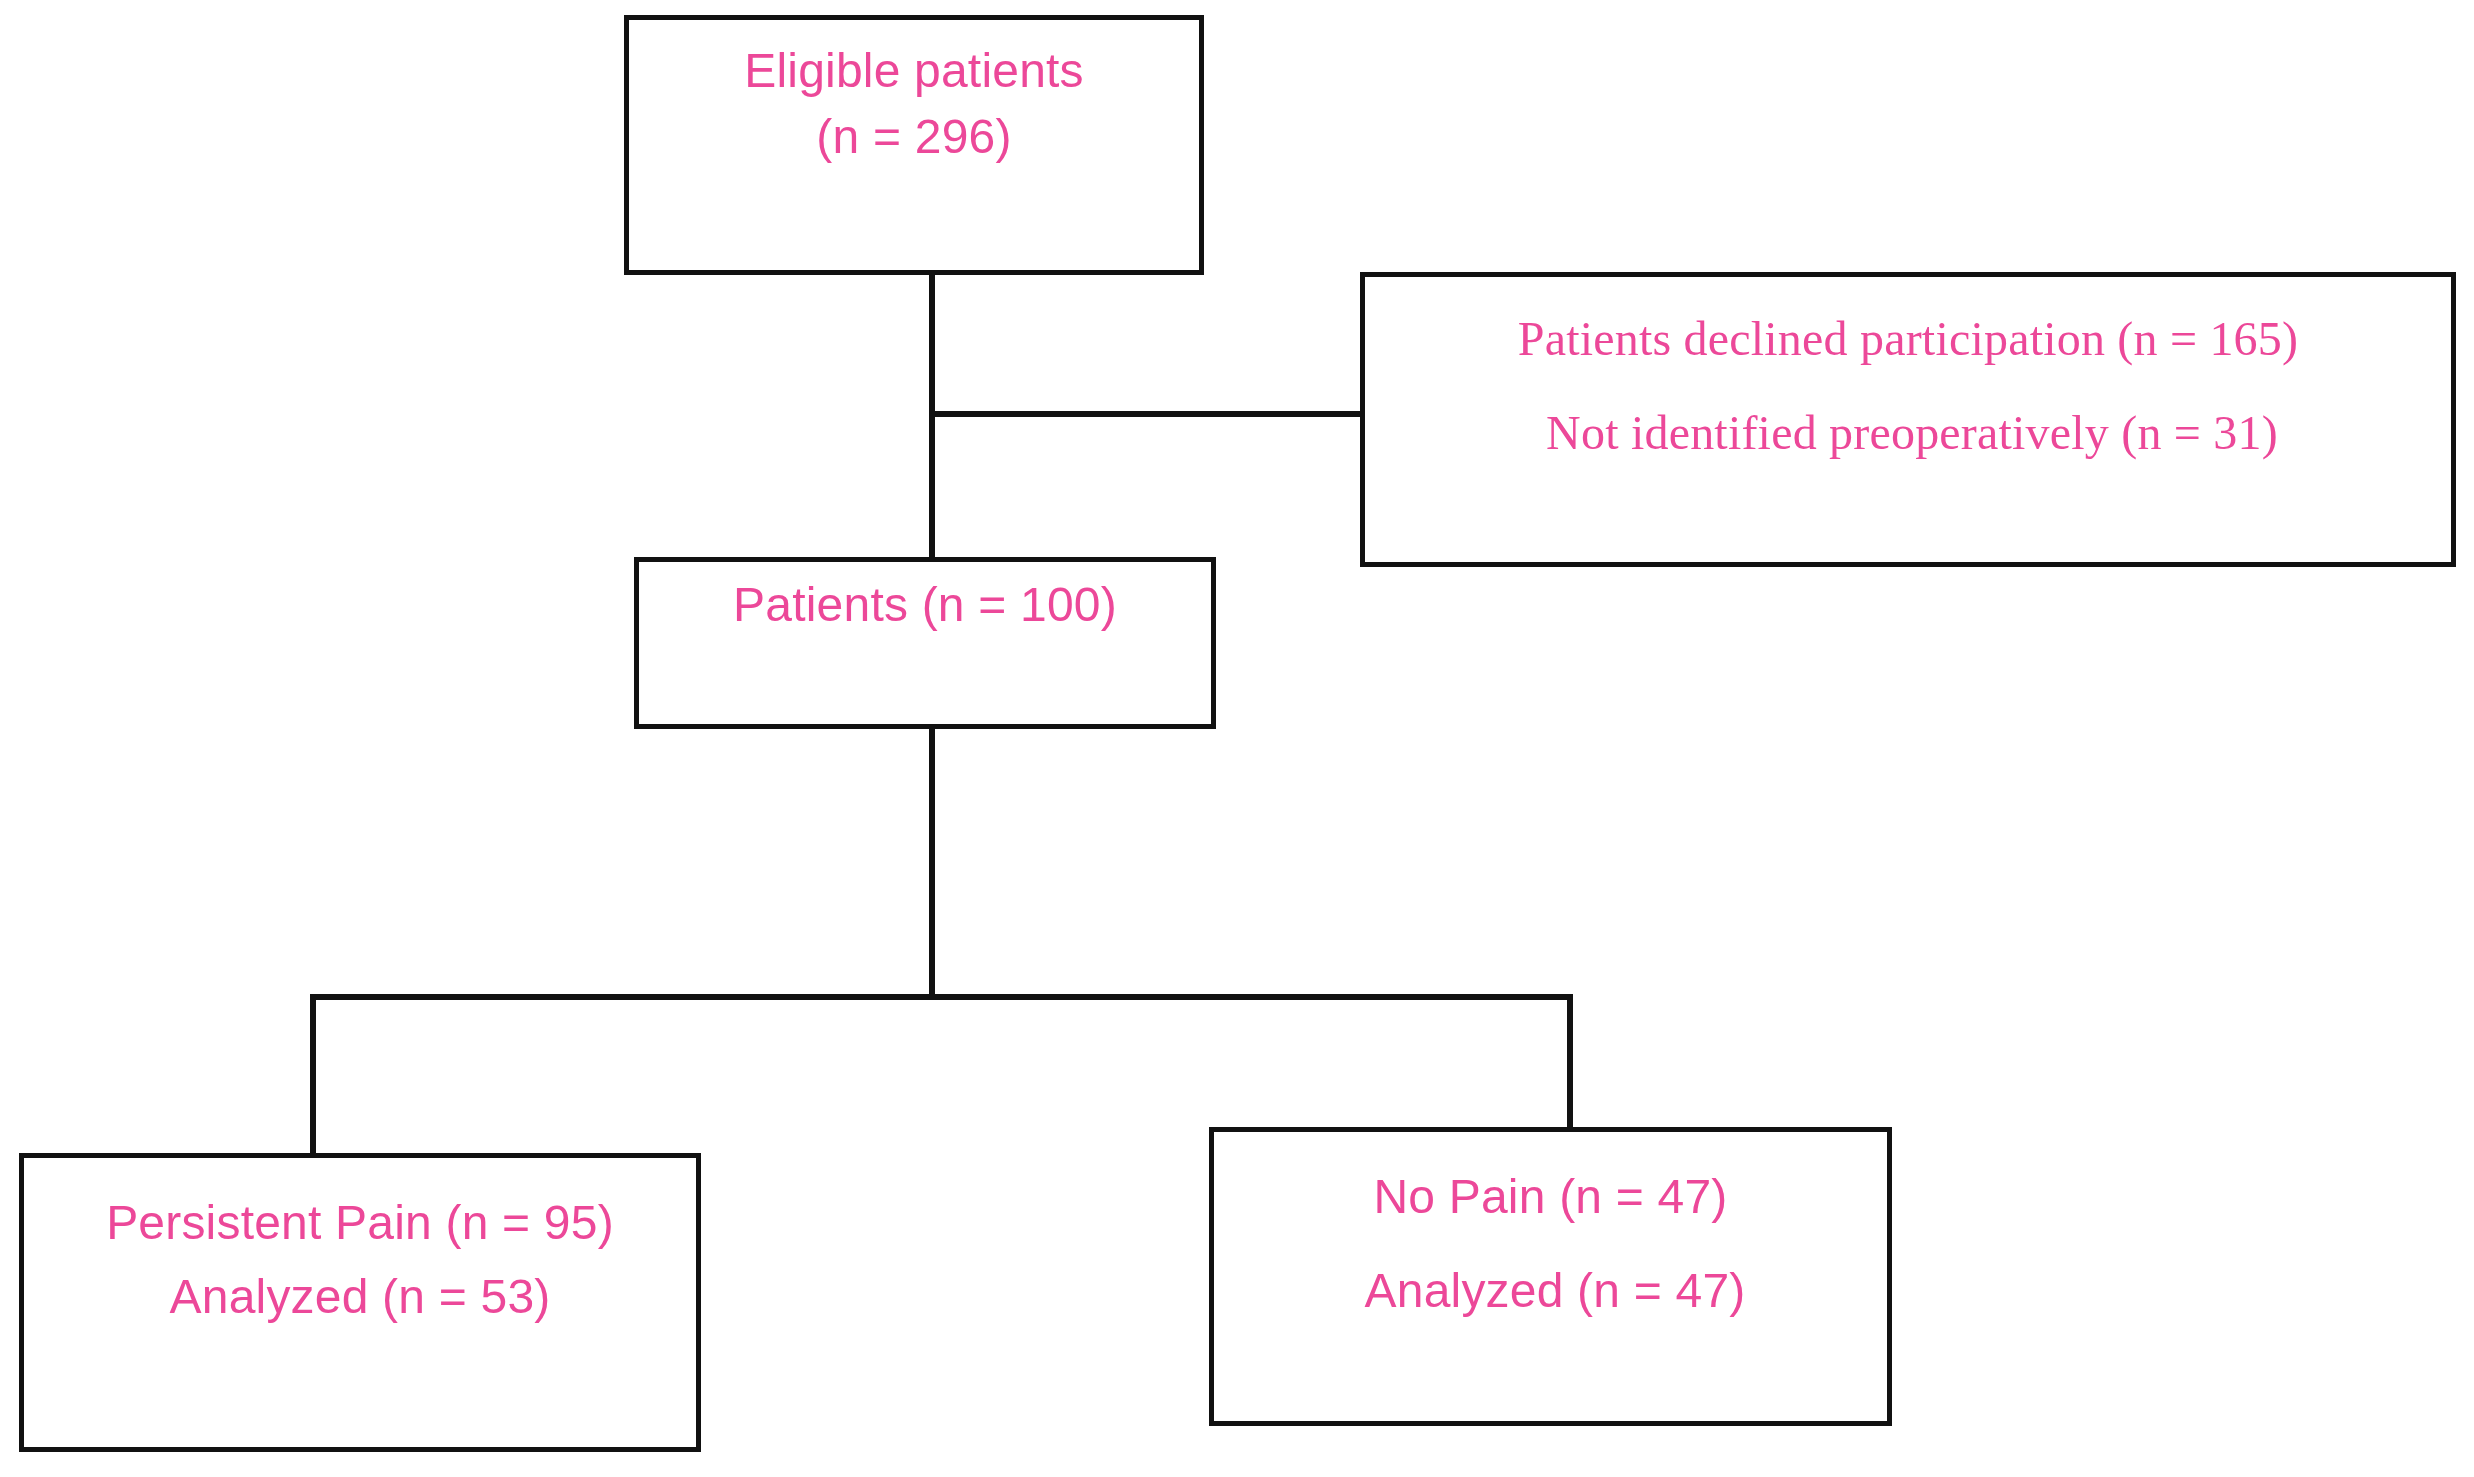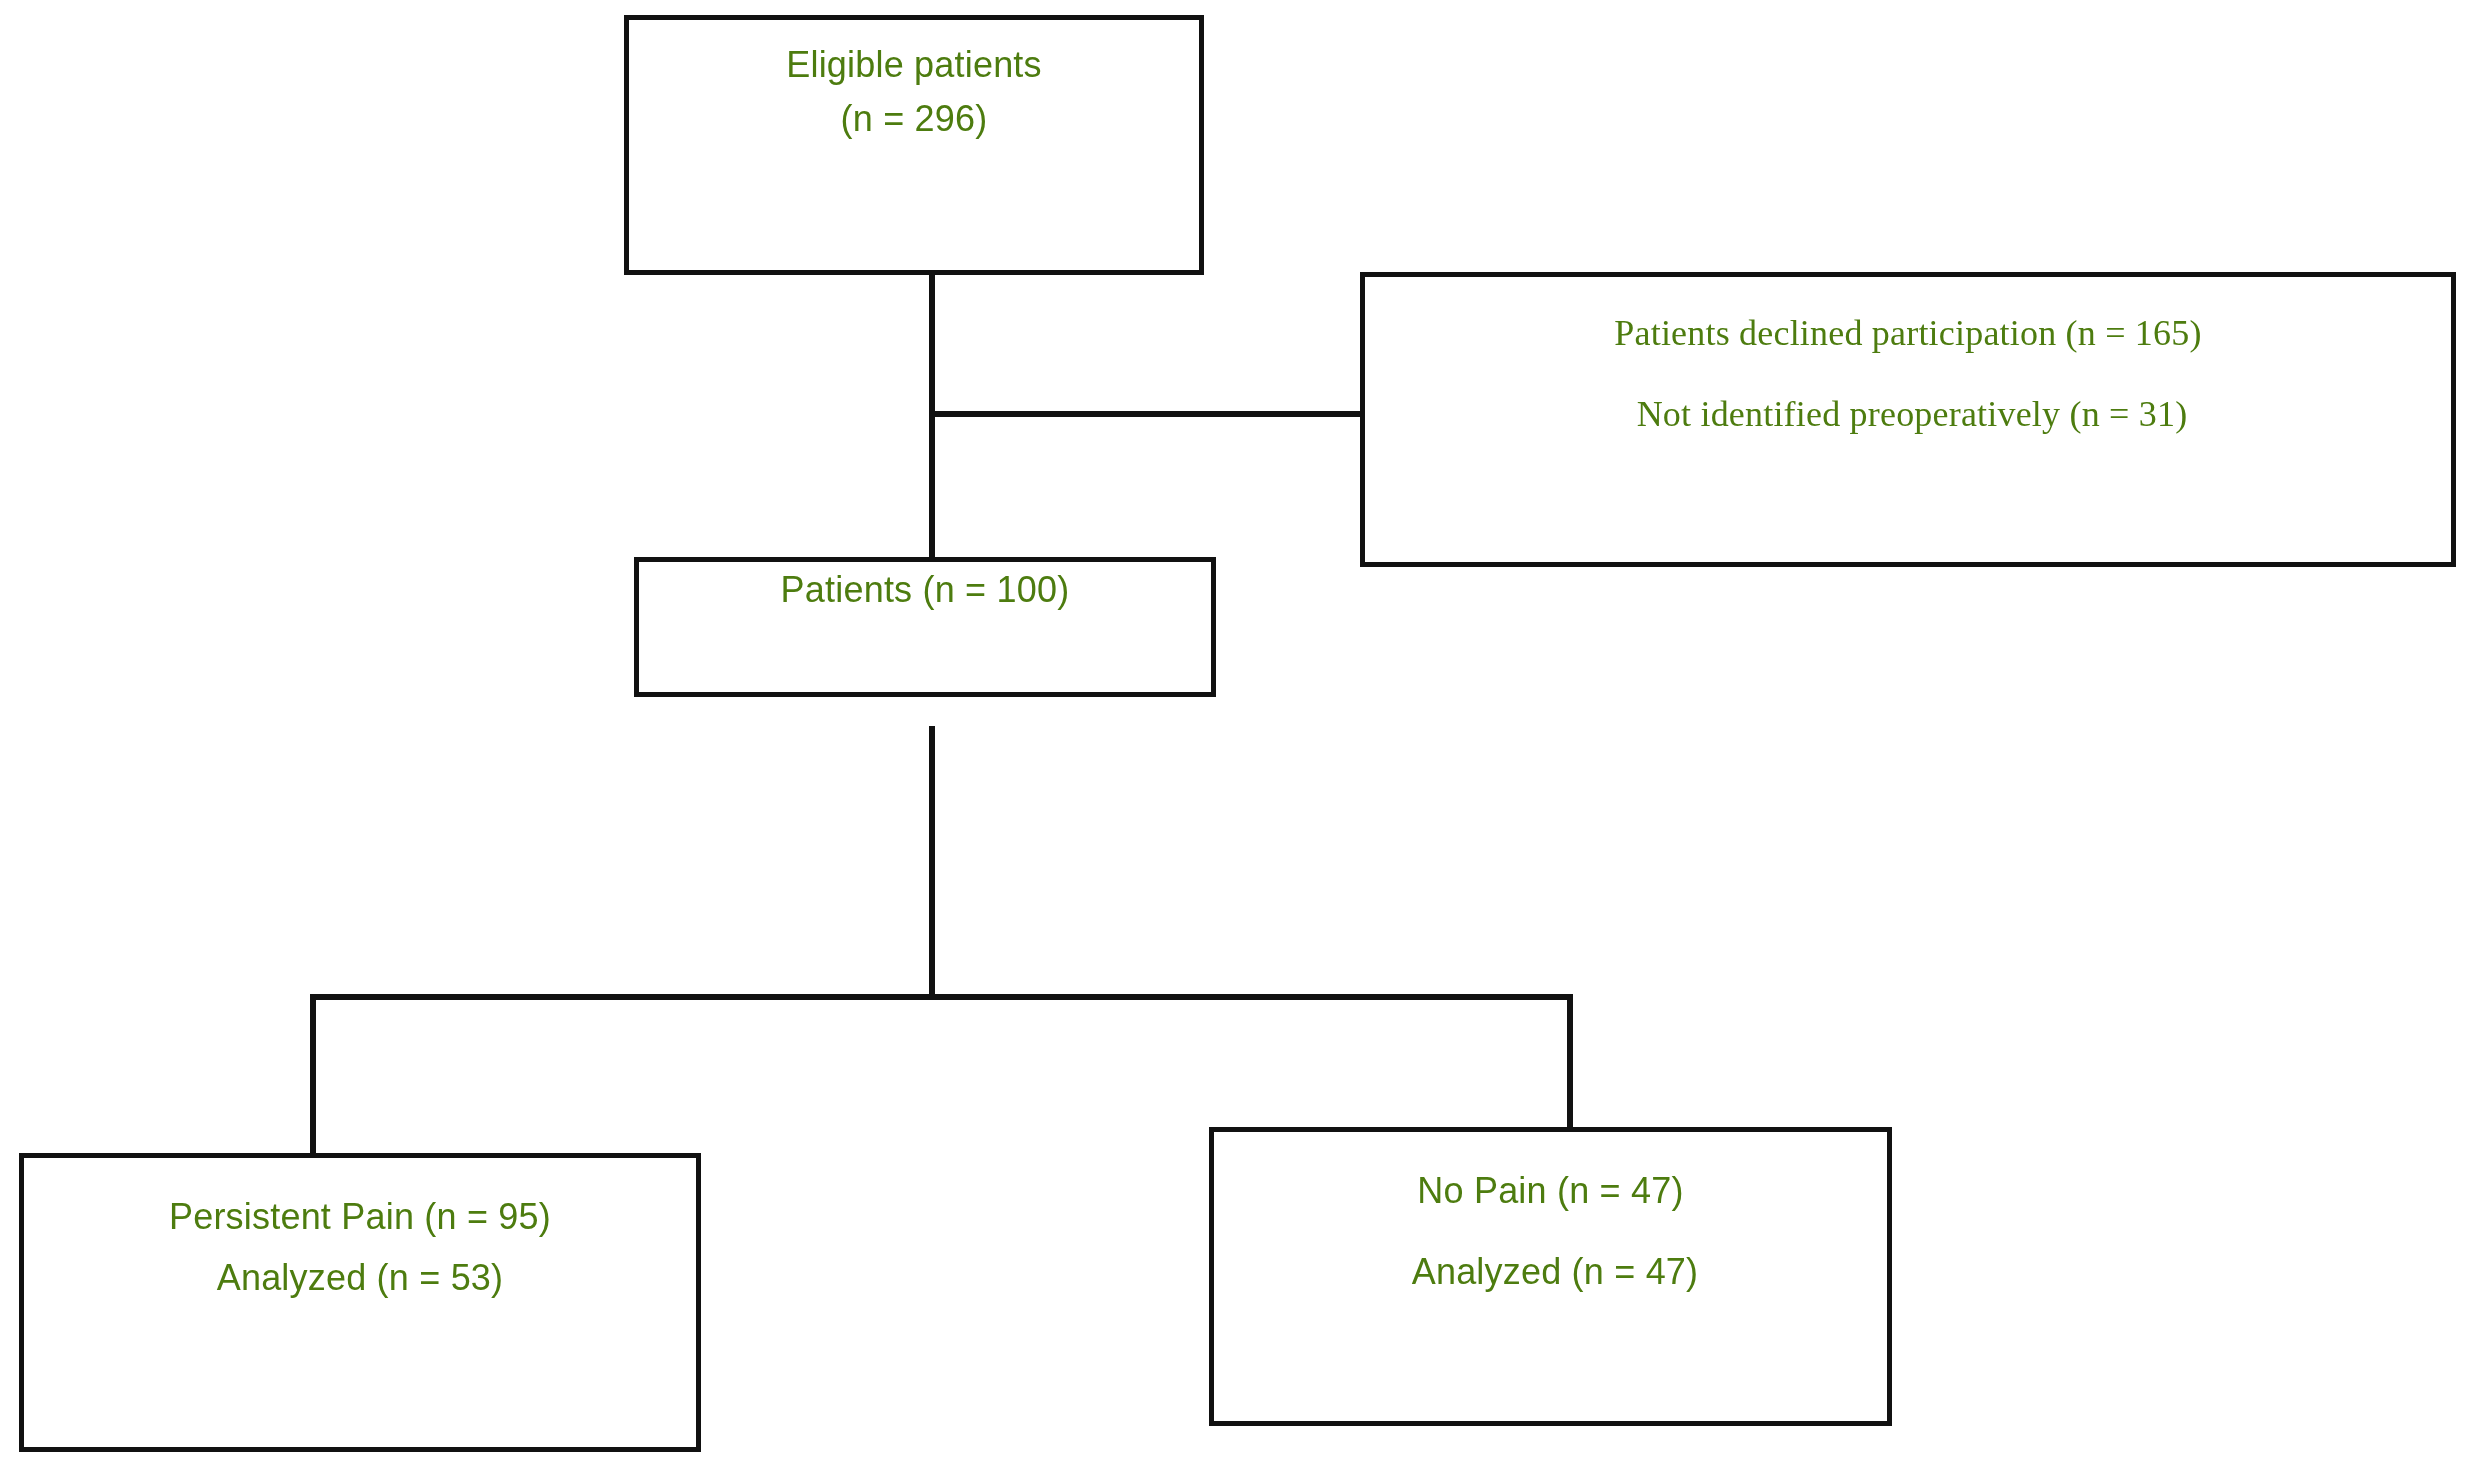--- a/index.html
+++ b/index.html
@@ -22,25 +22,25 @@
     position: absolute;
     box-sizing: border-box;
     background: #ffffff;
     border: 5.4px solid #111111;
     display: flex;
     flex-direction: column;
     align-items: center;
     z-index: 2;
   }
   .node .line {
-    font-size: 36px;
+    font-size: 48px;
     line-height: 1.06;
     white-space: nowrap;
     letter-spacing: 0.2px;
-    color: #4d7c0f;
+    color: #ec4899;
   }
 
   
   #node-eligible {
     left: 624px;  top: 15.3px;
     width: 580px; height: 260px;
     justify-content: flex-start;
     padding-top: 26px;
   }
   #node-eligible .line + .line { margin-top: 15.3px; }
@@ -49,23 +49,23 @@
     left: 1360px; top: 272px;
     width: 1096px; height: 295px;
     justify-content: flex-start;
     padding-top: 37px;
     font-family: Liberation Serif, serif;
   }
   #node-exclusions .line + .line { margin-top: 43px; margin-left: 8px; }
 
   #node-patients {
     left: 634px;  top: 557px;
-    width: 582px; height: 140px;
+    width: 582px; height: 172px;
     justify-content: flex-start;
-    padding-top: 9px;
+    padding-top: 18px;
   }
 
   #node-persistent {
     left: 19px;   top: 1153px;
     width: 682px; height: 299px;
     justify-content: flex-start;
     padding-top: 40px;
   }
   #node-persistent .line + .line { margin-top: 23px; }
 

